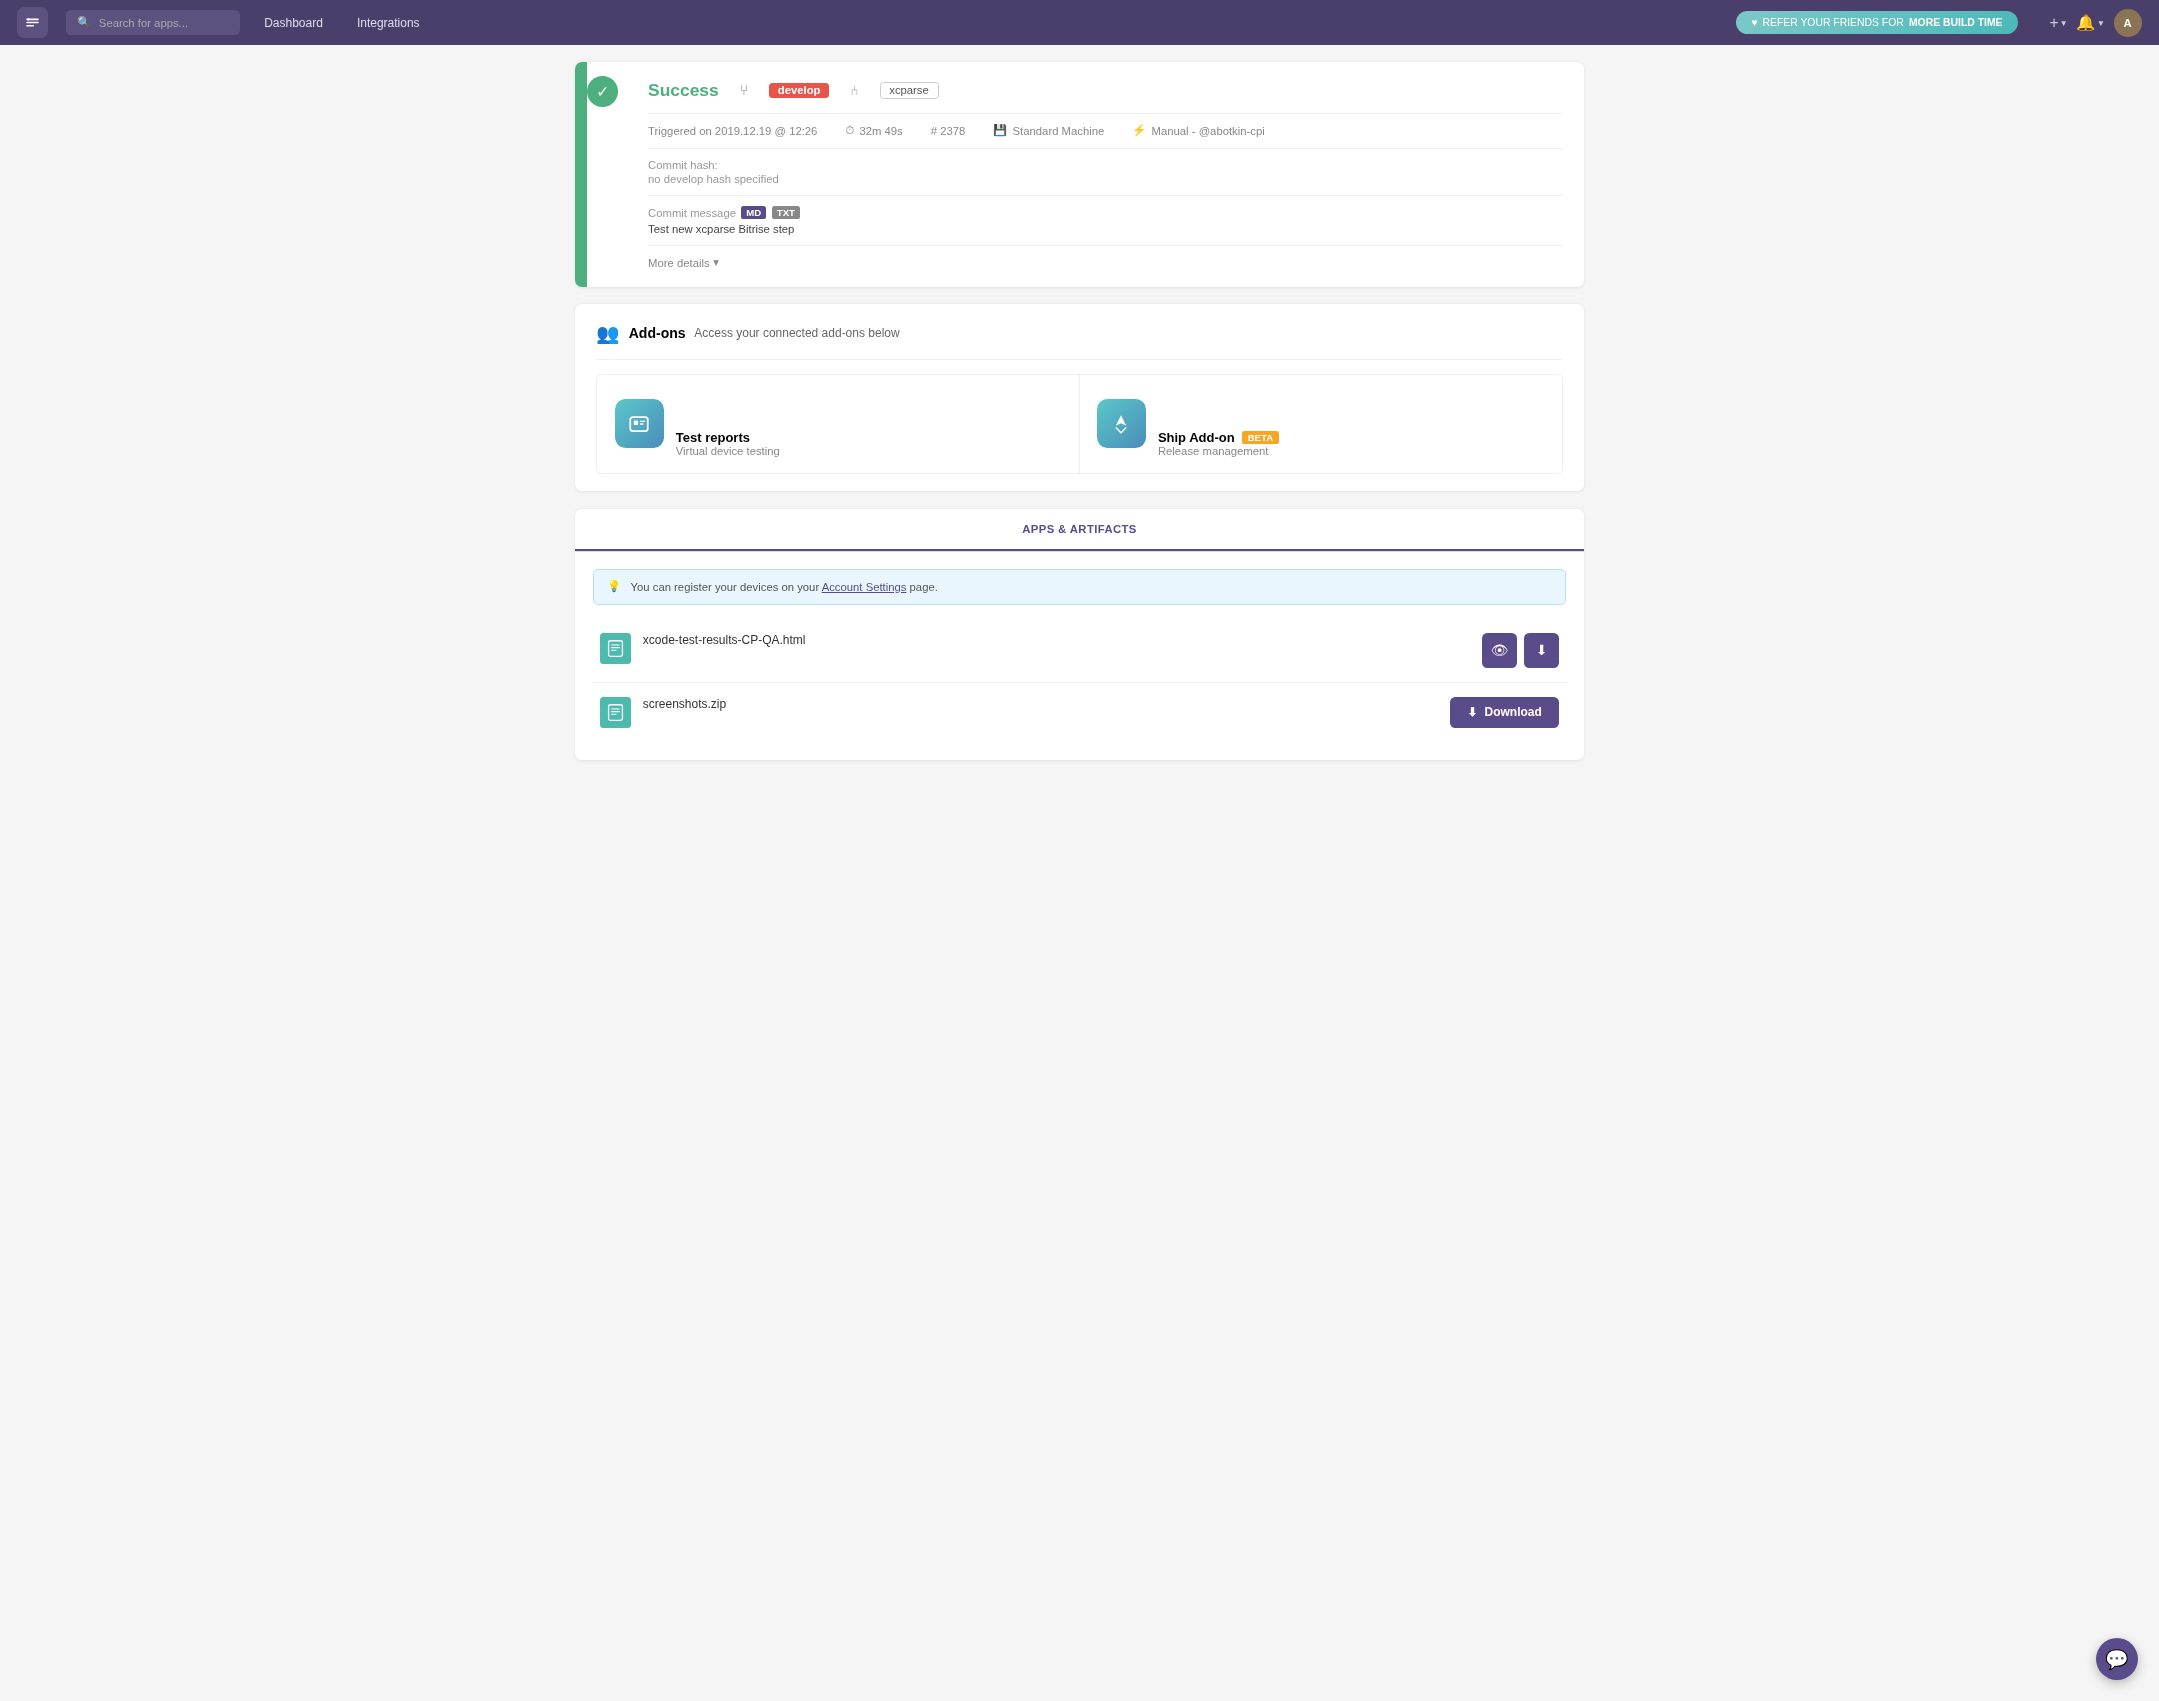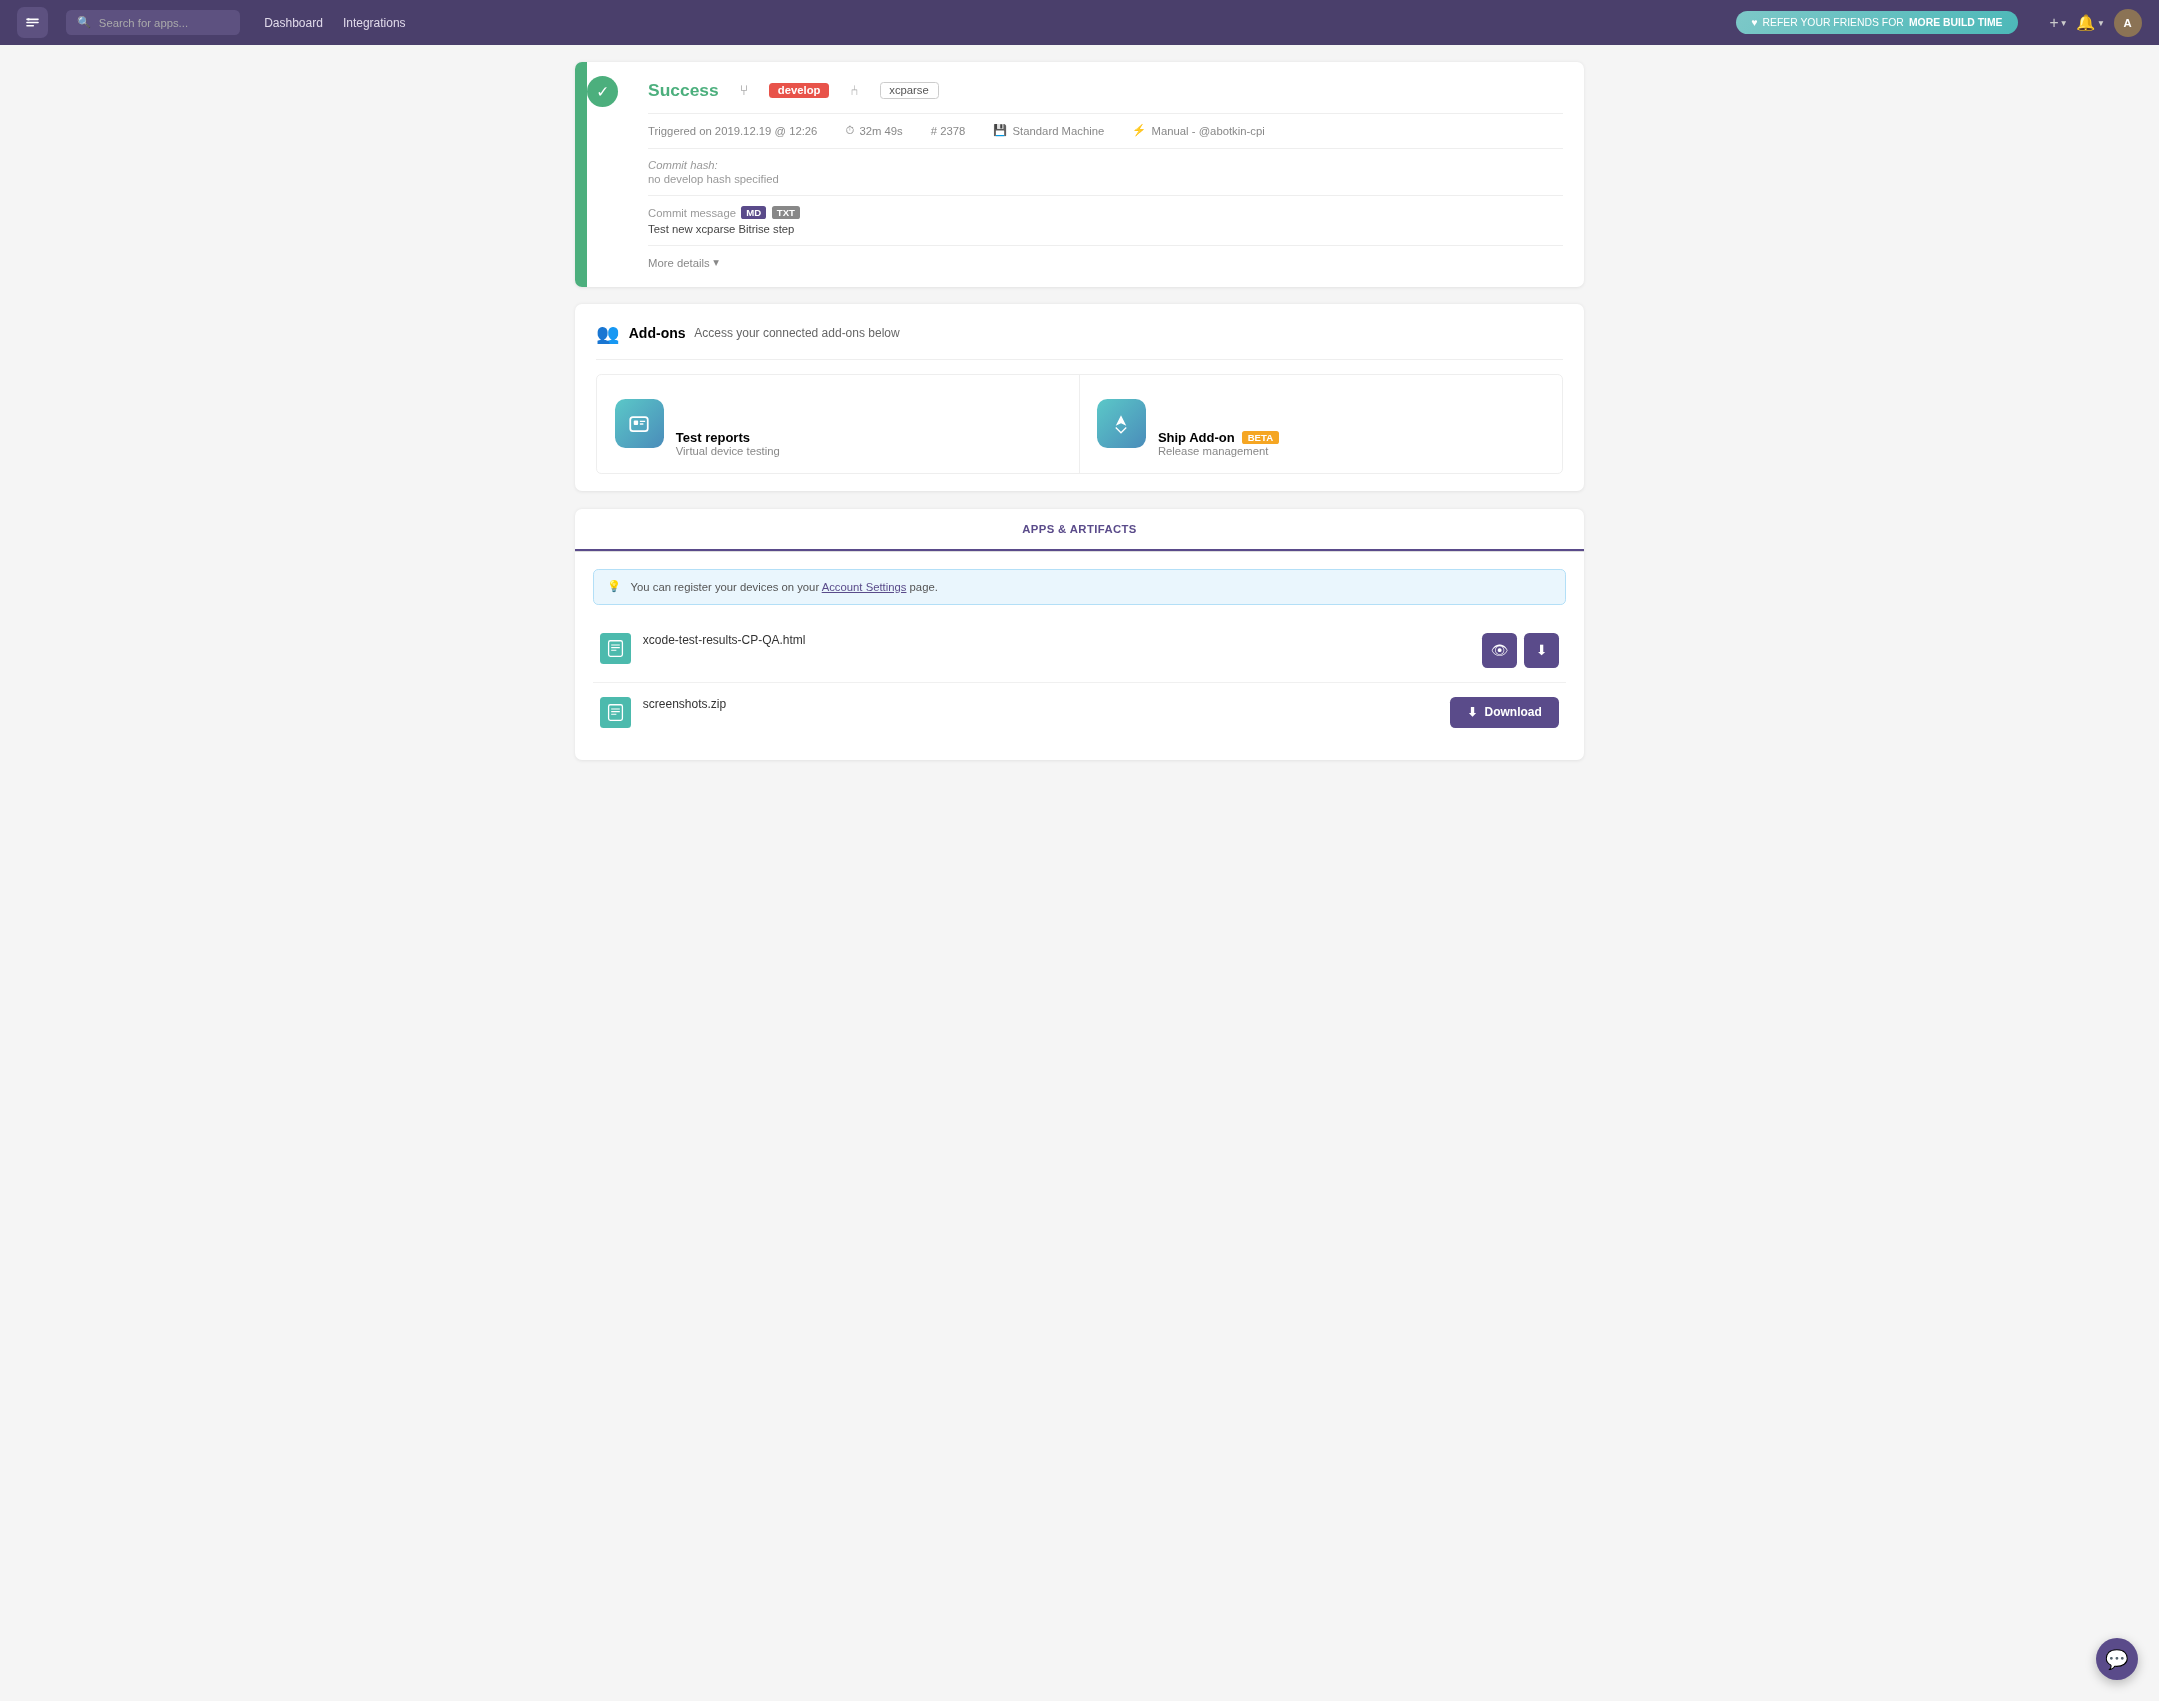--- a/index.html
+++ b/index.html
@@ -38,21 +38,21 @@
     }
     .navbar-search input {
       background: transparent;
       border: none;
       outline: none;
       color: #ccc;
       font-size: 11.3px;
       width: 122px;
     }
     .navbar-search input::placeholder { color: #aaa; }
-    .nav-links { display: flex; gap: 20px; margin-left: 7px; }
+    .nav-links { display: flex; gap: 34px; margin-left: 7px; }
     .nav-links a {
       color: #e0daea;
       text-decoration: none;
       font-size: 12px;
     }
     .navbar-refer {
       background: linear-gradient(135deg, #7dc8c8, #4cb8b8);
       border-radius: 17.4px;
       padding: 6px 15.6px;
       color: white;
@@ -152,21 +152,21 @@
       display: flex;
       gap: 28px;
       color: #888;
       font-size: 11.3px;
       align-items: center;
     }
     .build-meta-item {
       display: flex; align-items: flex-end; gap: 5.2px;
     }
     .build-commit-section { margin-top: 3.5px; }
-    .build-commit-label { color: #999; font-size: 11.3px; margin-bottom: 1.7px; font-style: italic; }
+    .build-commit-label { color: #999; font-size: 11.3px; margin-bottom: 1.7px; }
     .build-commit-value { color: #999; font-size: 11.3px; }
     .commit-message-section { margin-top: 3.5px; }
     .commit-message-label { color: #999; font-size: 11.3px; margin-bottom: 3.5px; display: flex; align-items: center; gap: 5.2px; }
     .md-badge {
       background: #5a4b8a;
       color: white;
       border-radius: 2.6px;
       padding: 0.9px 5.2px;
       font-size: 9.6px;
       font-weight: 600;

